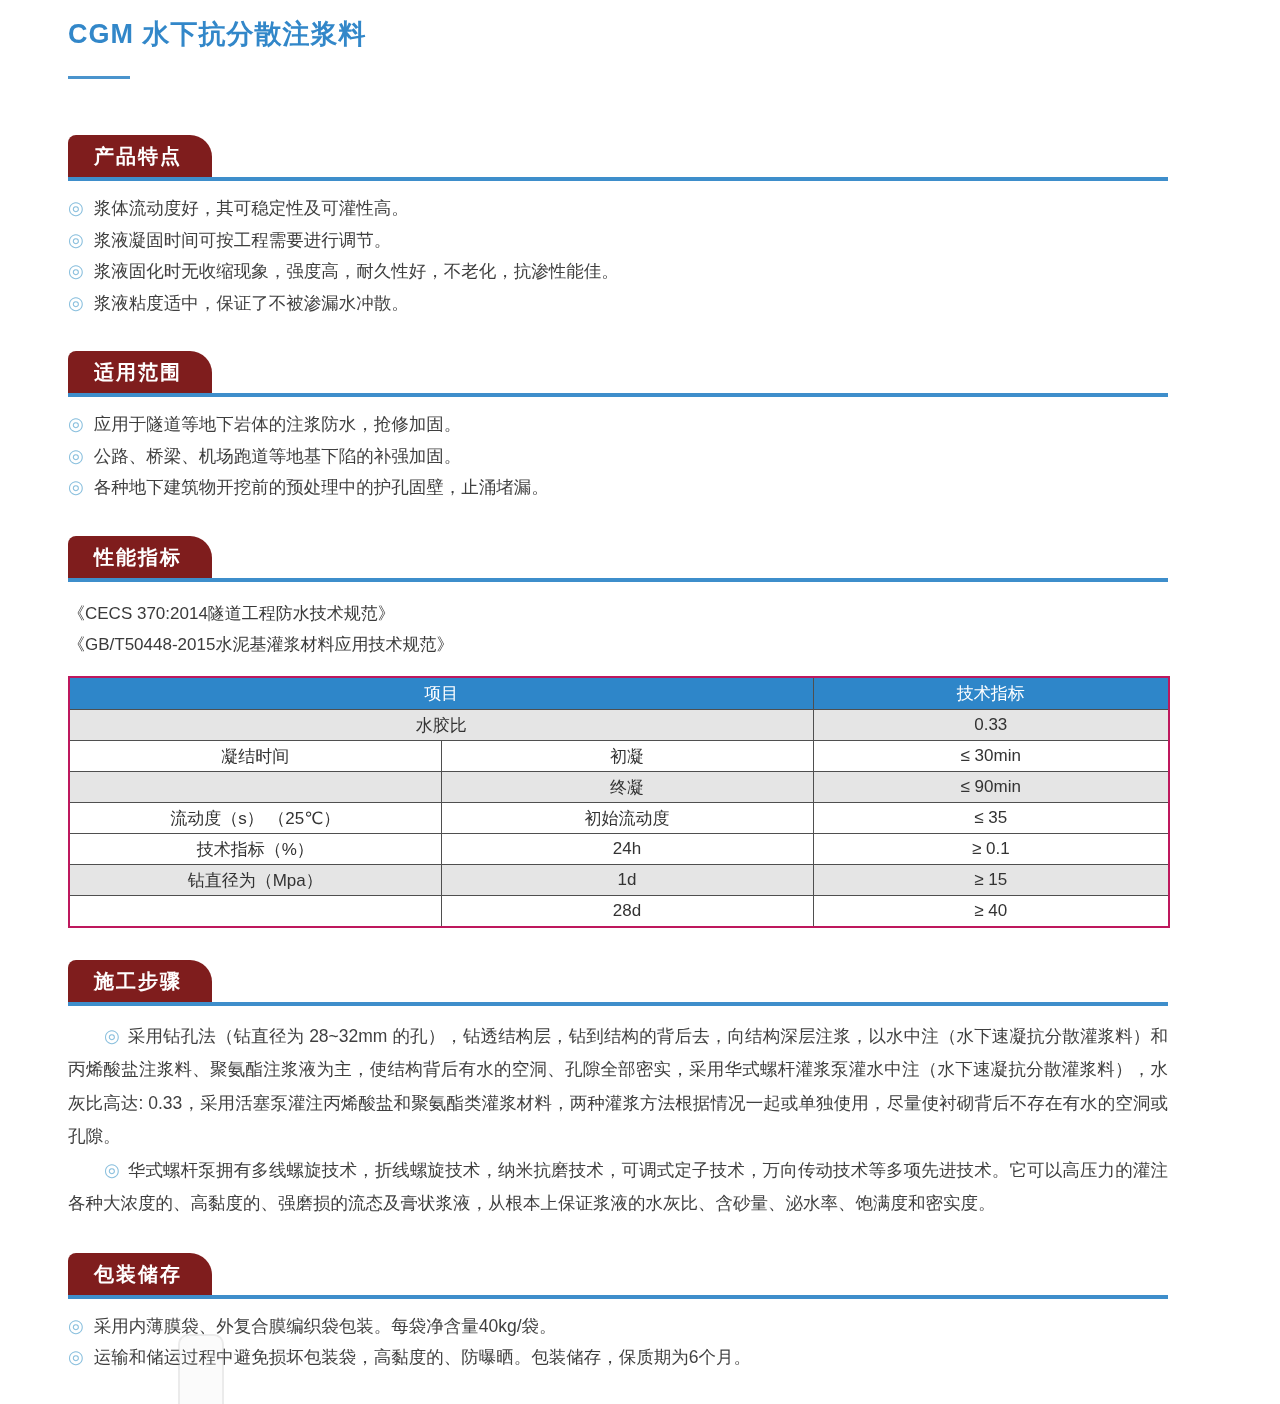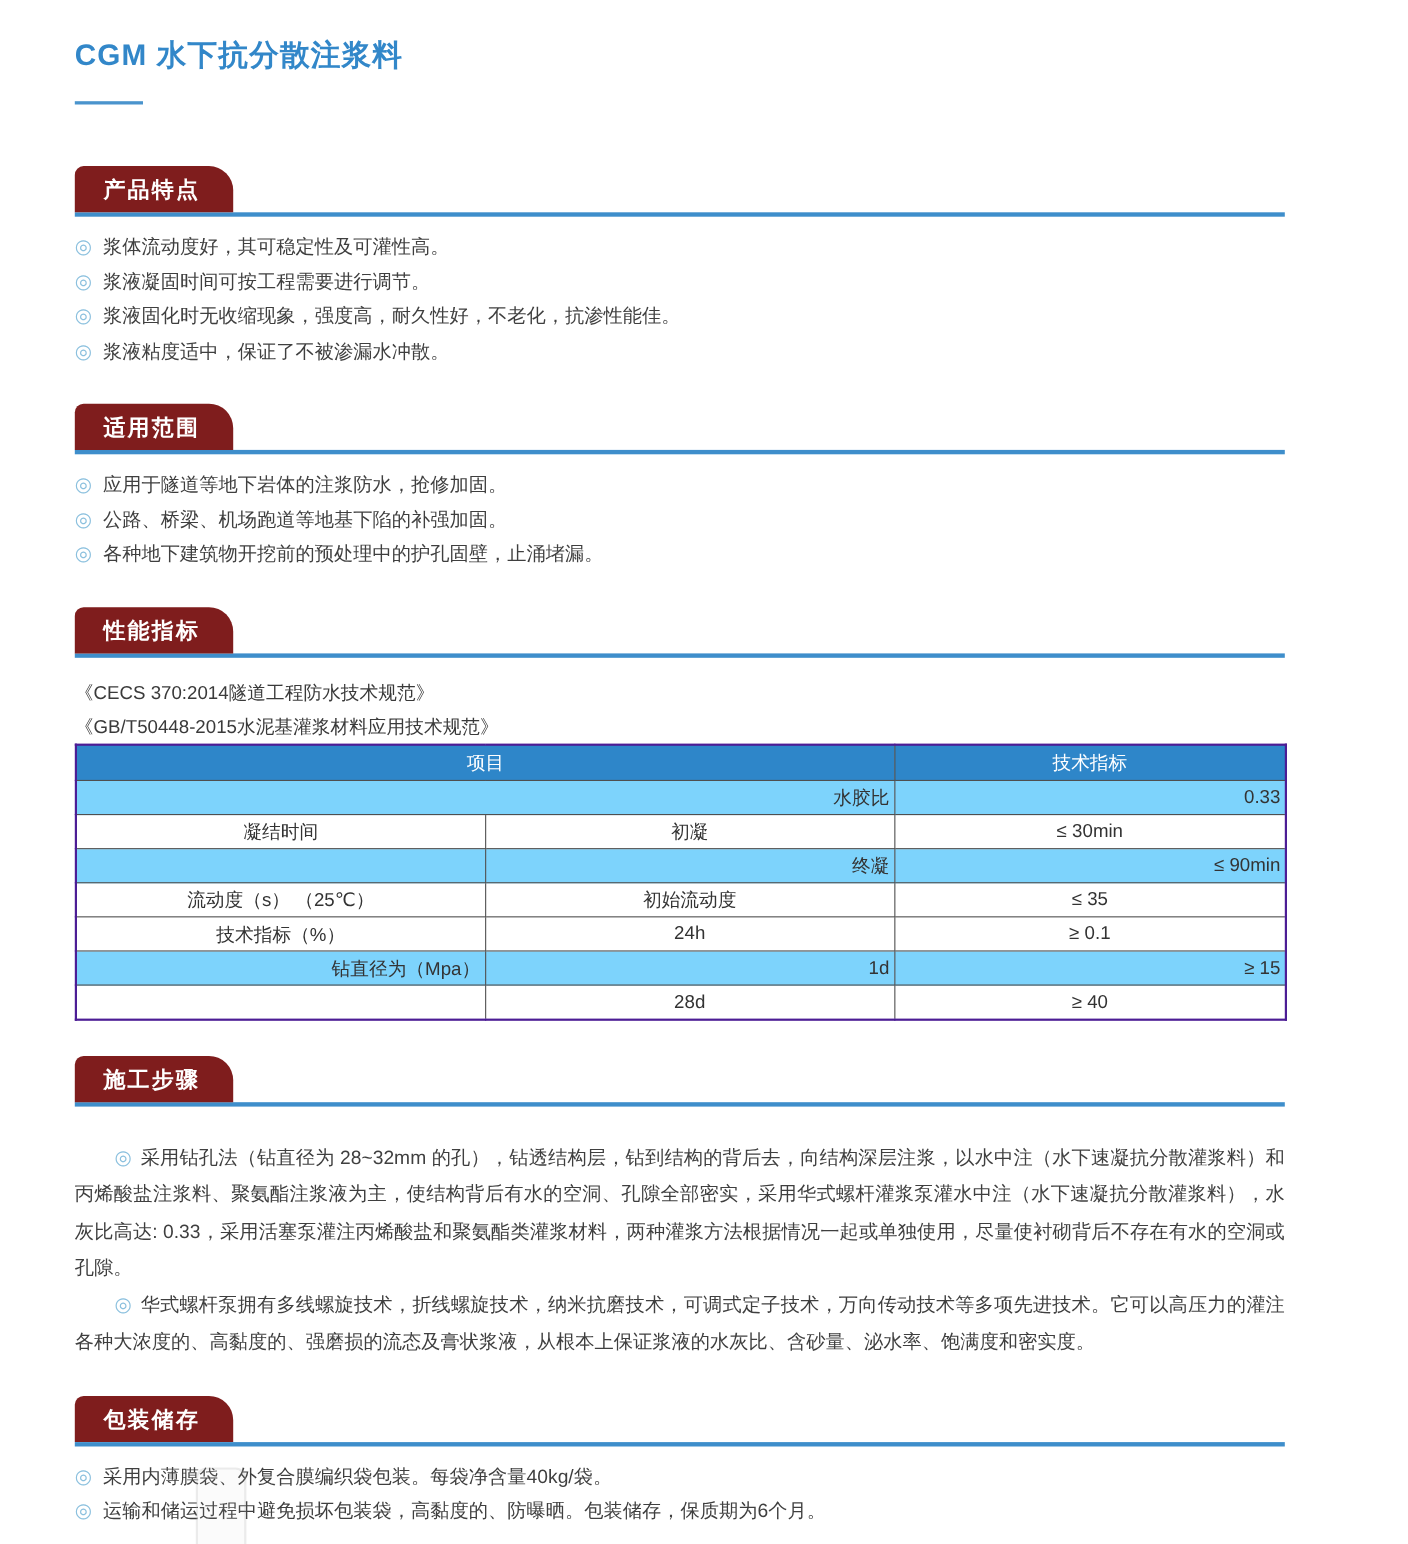--- a/index.html
+++ b/index.html
@@ -4,21 +4,21 @@
 <style>
   * { margin:0; padding:0; box-sizing:border-box; }
   html,body { background:#ffffff; }
   body {
     width:1280px; height:1404px;
     font-family:"Liberation Sans","DejaVu Sans",sans-serif;
     color:#3b3b3b;
     position:relative;
     overflow:hidden;
   }
-  .page { width:1100px; margin-left:68px; padding-top:32px; }
+  .page { width:1100px; margin-left:68px; padding-top:16px; }
 
   
   .doc-title {
     color:#3287c9; font-size:27px; font-weight:bold; letter-spacing:1px;
   }
   .title-underline {
     width:62px; height:3px; background:#4a94cd; margin-top:24px;
   }
 
   
@@ -43,40 +43,40 @@
     color:#8bc0de; font-size:18px; line-height:31.5px;
     margin-right:10px; flex:0 0 auto;
   }
 
   
   .standards { margin-top:16px; }
   .standards div { font-size:17px; line-height:31px; color:#3a3a3a; }
 
   
   table.spec {
-    width:1100px; 
+    width:1100px; margin-top:16px;
     border-collapse:collapse; table-layout:fixed;
-    border:2px solid #4c1d95;
+    border:2px solid #be185d;
   }
   table.spec col.c1 { width:372px; }
   table.spec col.c2 { width:372px; }
   table.spec col.c3 { width:356px; }
   table.spec th, table.spec td {
     border:1px solid #4f4f4f;
     height:31px; text-align:center; vertical-align:middle;
     font-size:17px; font-weight:normal; color:#333;
     padding:0 4px;
   }
   table.spec thead th {
     background:#2e86c9; color:#ffffff; height:33px; font-size:17px;
   }
-  table.spec tr.shade td { background:#7dd3fc;text-align:right; }
-
-  
-  .paras { margin-top:30px; }
+  table.spec tr.shade td { background:#e5e5e5; }
+
+  
+  .paras { margin-top:14px; }
   .para {
     font-size:17.5px; line-height:33.5px; color:#3f3f3f;
     text-align:justify; text-indent:36px;
   }
   .para .bullet-icon { margin-right:8px; }
 
   
   .watermark {
     position:absolute; left:178px; bottom:-18px;
     width:46px; height:88px;

